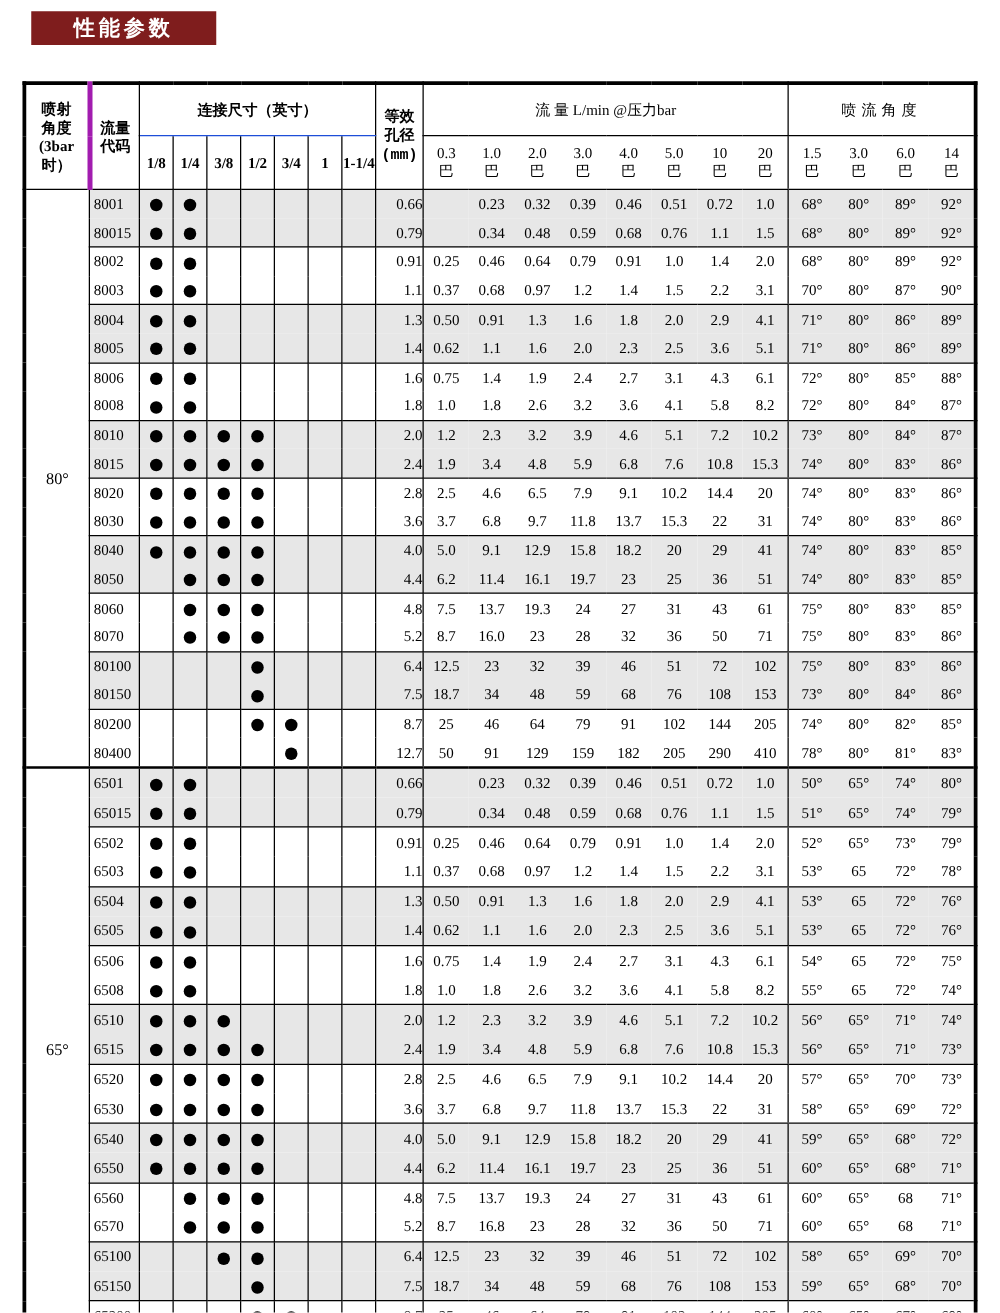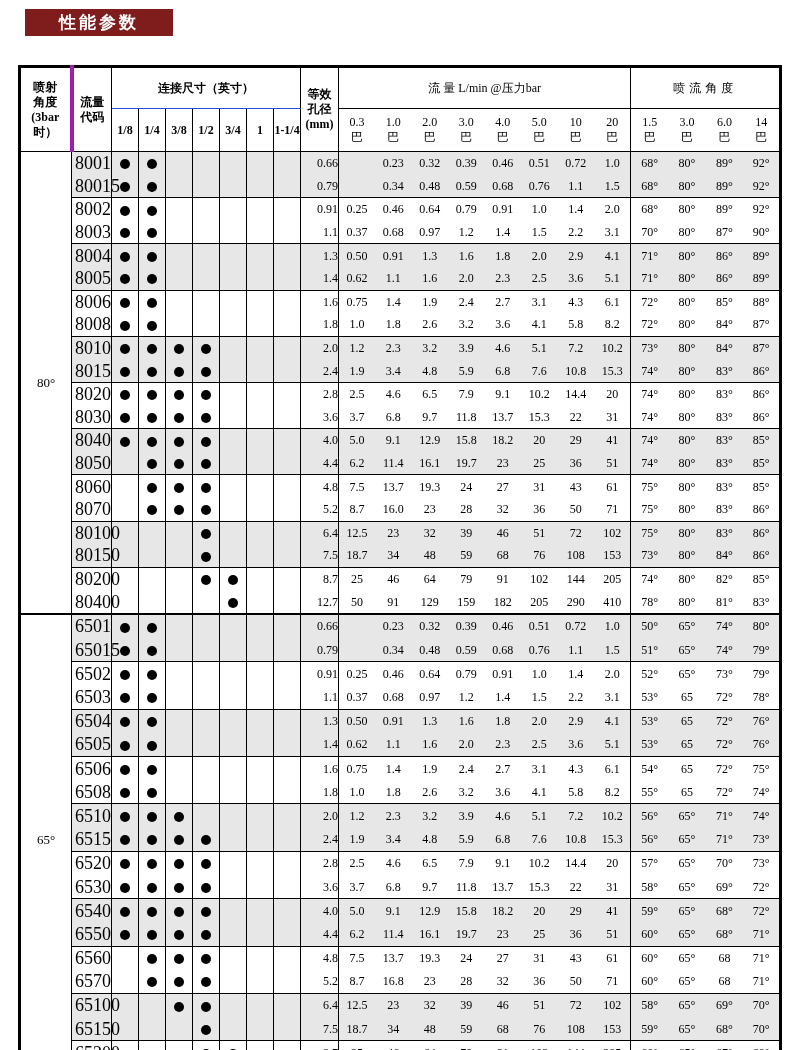--- a/index.html
+++ b/index.html
@@ -23,32 +23,32 @@
   }
   th, td { padding:0; margin:0; text-align:center; vertical-align:middle; font-weight:normal; }
   thead th { white-space:pre-line; line-height:1.25; }
   .b { font-weight:bold; }
   .hr1 th { height:40px; }
   .hr2 th { height:42px; border-bottom:1px solid #000; }
   .h-angle, .h-code, .h-bore { border-bottom:1px solid #000; }
   .h-angle { border-right:4px solid #a21caf;margin-top:16px; }
   .h-code  { border-right:1px solid #000; }
   .h-conn-group { border-right:1px solid #000; border-bottom:1px solid #1d4ed8; }
-  .h-bore { border-right:1px solid #000; border-left:1px solid #000; }
+  .h-bore { border-right:1px solid #000; border-left:1px solid #000;font-family:Liberation Mono, monospace; }
   .h-flow-group { border-right:1px solid #000; border-bottom:1px solid #000;margin-top:12px; }
   .h-angle-group { border-bottom:1px solid #000; }
   th.size-cell { border-right:1px solid #000; font-weight:bold; }
   th.size-cell:last-of-type { border-right:1px solid #000; }
   th.press-cell { font-weight:normal; }
   th.ang-press-first { border-left:1px solid #000; }
   tbody td { line-height:1; }
   tbody tr.g80 td { height:22.6px; }
   tbody tr.g65 td { height:23.2px; }
   td.group-angle { border-right:1px solid #000; background:#fff; font-size:13px; }
-  td.code  { border-right:1px solid #000; text-align:left; padding-left:3px; font-size:18px; }
+  td.code  { border-right:1px solid #000; text-align:left; padding-left:3px; font-size:12px; }
   td.conn  { border-right:1px solid #000; }
   td.bore  { border-right:1px solid #000;text-align:right; }
   td.ang-first { border-left:1px solid #000; }
   tr.shaded td:not(.group-angle) { background:#e7e7e7; }
   tr.pair-end td:not(.group-angle) { border-bottom:1px solid #000; }
   tr.group-end td:not(.group-angle) { border-bottom:2px solid #000;margin-top:16px; }
   td.gsep { border-bottom:2px solid #000; }
   .dot { display:inline-block; width:10px; height:10px; border-radius:50%; background:#000; vertical-align:middle; }
 </style>
 </head>

